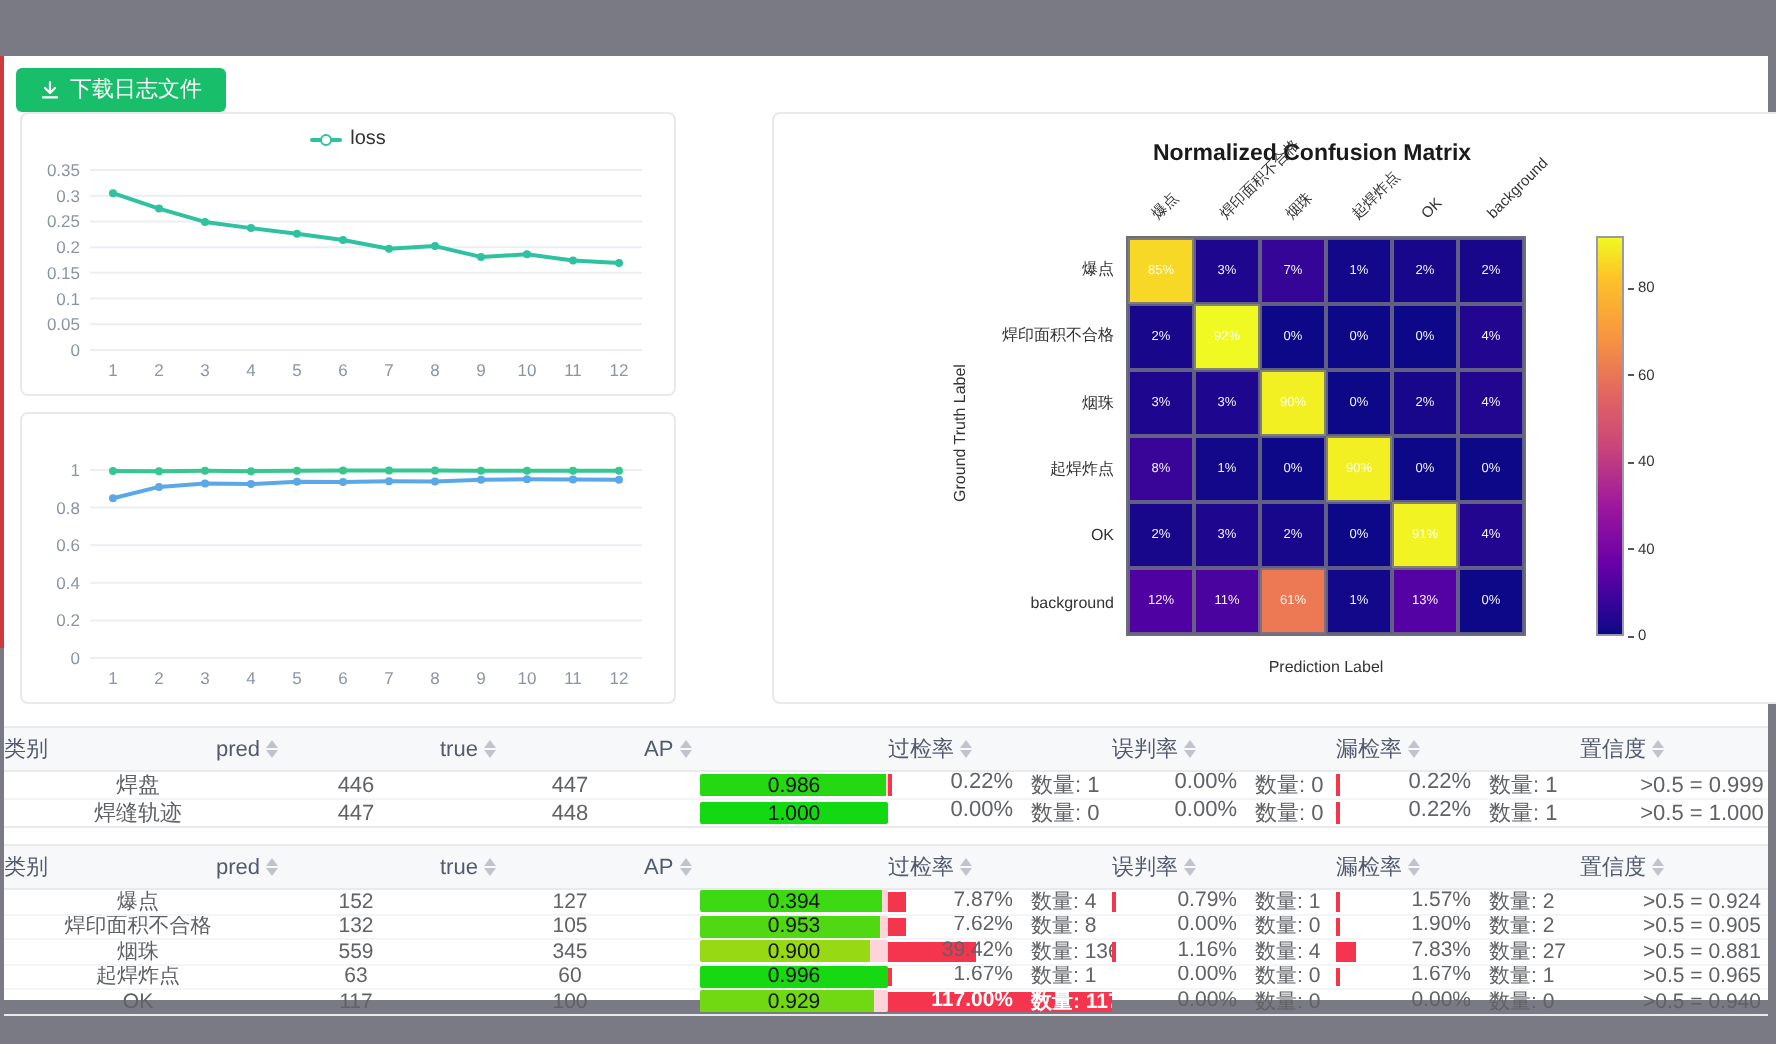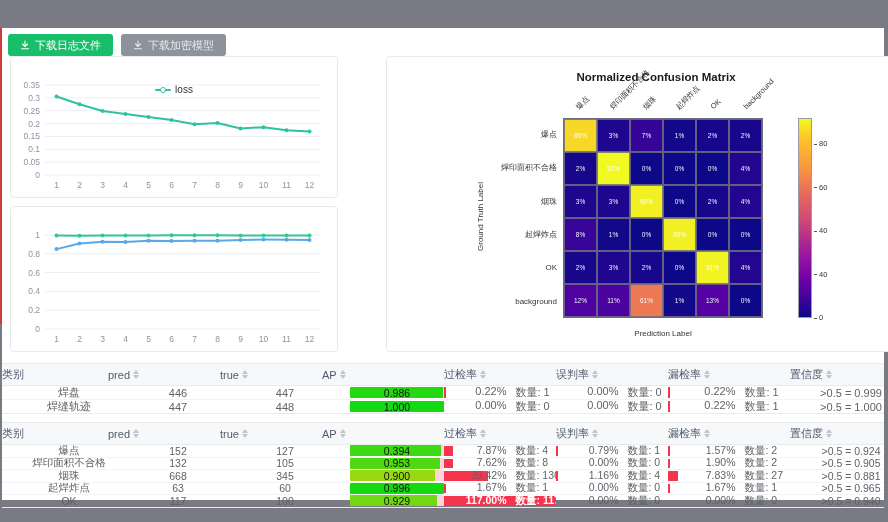--- a/index.html
+++ b/index.html
@@ -13,21 +13,21 @@
   .btn svg{display:block;}
   .btn-green{background:#19be6b;color:#fff;}
   .btn-orange{background:#ff9900;color:#fff;}
   .btn-default{background:#fff;color:#515a6e;border-color:#d7dbe0;}
   .btn-gray{background:#8d939d;color:#e6e8ea;}
   
   .card{position:absolute;background:#fff;border:1px solid #e6e9ee;border-radius:4px;box-sizing:border-box;}
   #loss-card{left:8px;top:28px;width:328px;height:142px;}
   #map-card{left:8px;top:178px;width:328px;height:146px;}
   #cm-card{left:344px;top:28px;width:540px;height:296px;margin-left:40px;}
-  .legend{position:absolute;left:0;right:0;top:7px;display:flex;justify-content:center;gap:16px;align-items:center;margin-top:20px;}
+  .legend{position:absolute;left:0;right:0;top:7px;display:flex;justify-content:center;gap:16px;align-items:center;}
   .legend-item{display:flex;align-items:center;gap:4px;font-size:10px;color:#333;cursor:pointer;}
   .legend-line{position:relative;width:16px;height:2px;border-radius:1px;}
   .legend-line i{position:absolute;left:5px;top:-2px;width:4px;height:4px;border:1.5px solid;border-radius:50%;background:#fff;display:block;}
   .chart-svg{position:absolute;left:0;top:20px;}
   
   .cm-title{position:absolute;left:0;width:100%;top:14px;text-align:center;font-weight:bold;font-size:11.5px;color:#1a1a1a;}
   .cm-xlabel{position:absolute;left:176px;width:200px;top:272px;text-align:center;font-size:8px;color:#333;}
   .cm-ylabel{position:absolute;left:38px;top:155px;width:110px;text-align:center;font-size:8px;color:#333;
              transform:rotate(-90deg);transform-origin:center;}
   #cm-grid{position:absolute;left:176px;top:61px;width:200px;height:200px;display:grid;
@@ -71,26 +71,20 @@
 
 <div id="app">
   <div class="content">
     <div class="red-strip"></div>
     <div id="toolbar">
         <div class="btn btn-green">
           <svg width="10" height="10" viewBox="0 0 10 10">
             <path d="M5 1v5 M2.5 4L5 6.5 7.5 4 M1.5 8.7h7" stroke="#ffffff" stroke-width="1.1" fill="none" stroke-linecap="round" stroke-linejoin="round"></path>
           </svg>
           <span>下载日志文件</span>
-        </div>
-        <div class="btn btn-gray">
-          <svg width="10" height="10" viewBox="0 0 10 10">
-            <path d="M5 1v5 M2.5 4L5 6.5 7.5 4 M1.5 8.7h7" stroke="#e6e8ea" stroke-width="1.1" fill="none" stroke-linecap="round" stroke-linejoin="round"></path>
-          </svg>
-          <span>下载加密模型</span>
         </div>
       </div>
 
     <div class="card" id="loss-card">
         <div class="legend">
           <span class="legend-item">
             <span class="legend-line" style="background: rgb(47, 194, 160);">
               <i style="border-color: rgb(47, 194, 160);"></i>
             </span>
             <span>loss</span>
@@ -492,21 +486,21 @@
               <div class="pct-bar" style="width: max(2px, 1.9%);"></div>
               <div class="pct-text">
                 <span class="p">1.90%</span>
                 <span class="c">数量: 2</span>
               </div>
             </div>
             <div class="td">&gt;0.5 = 0.905</div>
           </div>
           <div class="trow data">
             <div class="td">烟珠</div>
-            <div class="td">668</div>
+            <div class="td">559</div>
             <div class="td">345</div>
             <div class="td">
               <div class="ap-wrap">
                 <div class="ap-fill" style="width: 90%; background: rgb(151, 217, 18);"></div>
                 <div class="ap-text">0.900</div>
               </div>
             </div>
             <div class="td">
               <div class="pct-bar" style="width: max(2px, 39.42%);"></div>
               <div class="pct-text">

